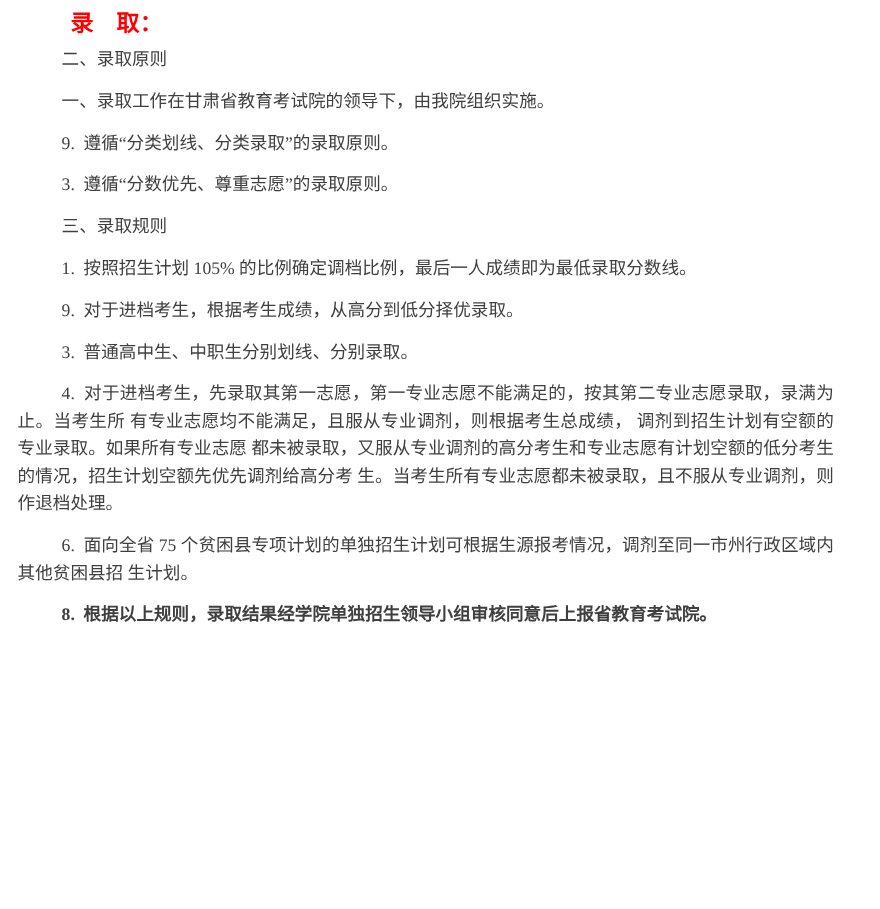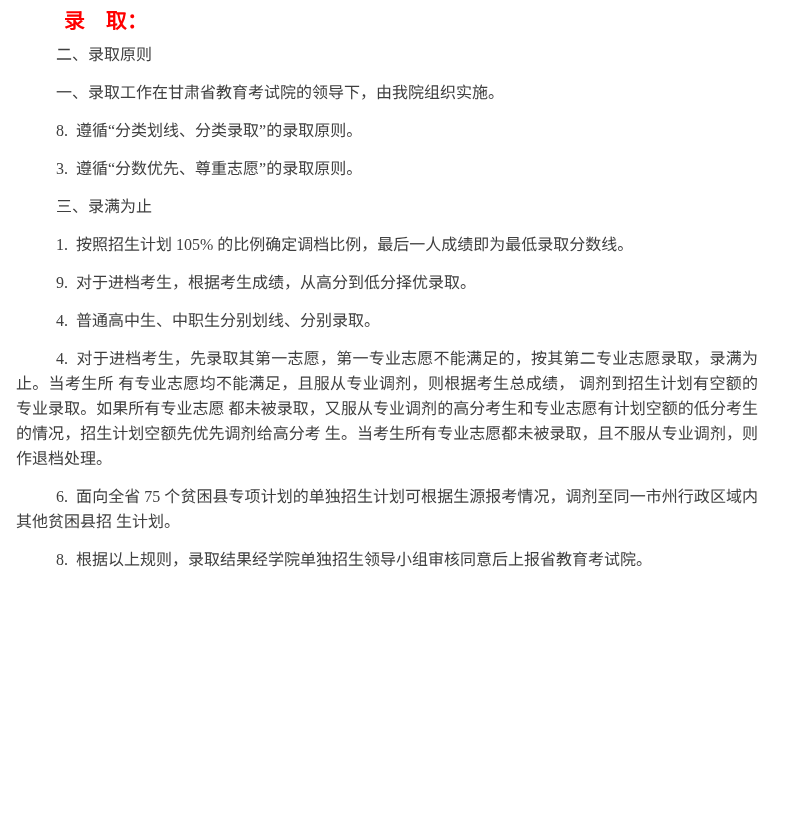--- a/index.html
+++ b/index.html
@@ -28,32 +28,33 @@
   .para {
     margin: 0 0 13px 0;
     line-height: 25px;
     text-indent: 2.5em;
     text-align: justify;
     white-space: pre-wrap;
     word-break: break-all;
   }
   .para:last-child {
     margin-bottom: 0;
+    font-weight: bold;
   }
 </style>
 </head>
 <body>
 
 <div class="page">
   <h1 class="doc-title">录　取：</h1>
 
   <p class="para">二、录取原则</p>
   <p class="para">一、录取工作在甘肃省教育考试院的领导下，由我院组织实施。</p>
-  <p class="para">8.  遵循“分类划线、分类录取”的录取原则。</p>
+  <p class="para">9.  遵循“分类划线、分类录取”的录取原则。</p>
   <p class="para">3.  遵循“分数优先、尊重志愿”的录取原则。</p>
-  <p class="para">三、录满为止</p>
+  <p class="para">三、录取规则</p>
   <p class="para">1.  按照招生计划 105% 的比例确定调档比例，最后一人成绩即为最低录取分数线。</p>
   <p class="para">9.  对于进档考生，根据考生成绩，从高分到低分择优录取。</p>
-  <p class="para">4.  普通高中生、中职生分别划线、分别录取。</p>
+  <p class="para">3.  普通高中生、中职生分别划线、分别录取。</p>
   <p class="para">4.  对于进档考生，先录取其第一志愿，第一专业志愿不能满足的，按其第二专业志愿录取，录满为止。当考生所 有专业志愿均不能满足，且服从专业调剂，则根据考生总成绩， 调剂到招生计划有空额的专业录取。如果所有专业志愿 都未被录取，又服从专业调剂的高分考生和专业志愿有计划空额的低分考生的情况，招生计划空额先优先调剂给高分考 生。当考生所有专业志愿都未被录取，且不服从专业调剂，则作退档处理。</p>
   <p class="para">6.  面向全省 75 个贫困县专项计划的单独招生计划可根据生源报考情况，调剂至同一市州行政区域内其他贫困县招 生计划。</p>
   <p class="para">8.  根据以上规则，录取结果经学院单独招生领导小组审核同意后上报省教育考试院。</p>
 </div>
 
 </body></html>

